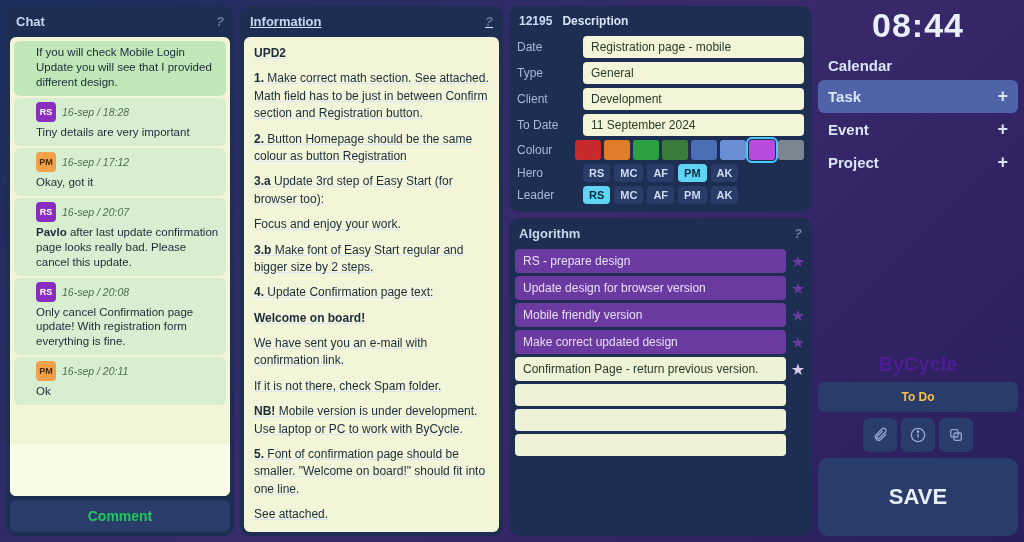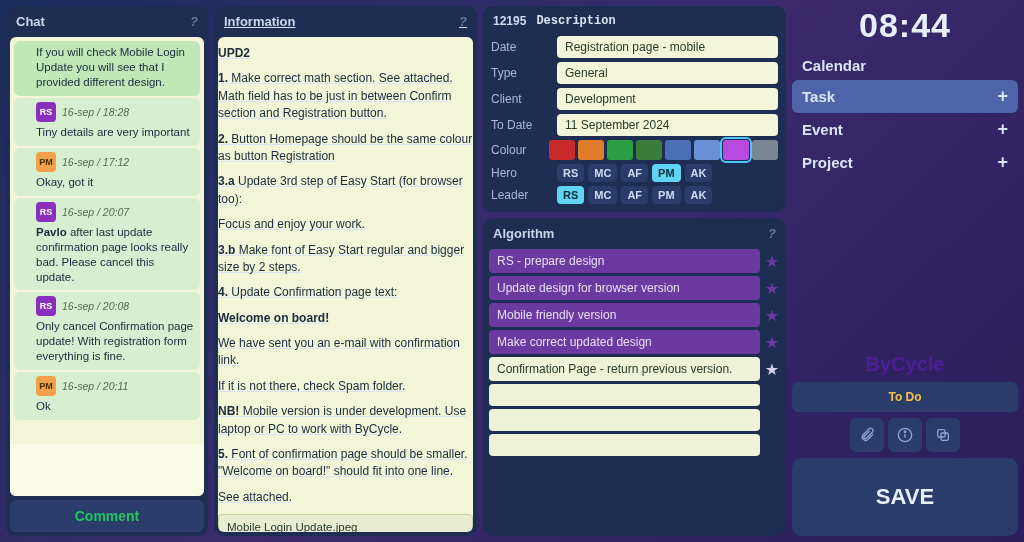--- a/index.html
+++ b/index.html
@@ -30,21 +30,21 @@
     justify-content: space-between;
     align-items: center;
     font-size: 13px;
   }
   .help-icon {
     color: #6878a0;
     font-style: italic;
     cursor: help;
   }
   
-  .chat-col { width: 202px; }
+  .chat-col { width: 228px; }
   .chat-body {
     flex: 1;
     background: #f2f5d8;
     margin: 0 4px;
     border-radius: 6px;
     display: flex;
     flex-direction: column;
     overflow: hidden;
   }
   .chat-scroll { flex:1; overflow-y:auto; padding:2px; }
@@ -79,21 +79,21 @@
     font-size:14px;
     cursor:pointer;
   }
   
   .info-col { width: 263px; text-decoration: underline; }
   .info-body {
     flex:1;
     background:#f2f5d8;
     margin:0 4px 4px 4px;
     border-radius:6px;
-    padding:8px 0;
+    padding:8px 10px;
     color:#1a2b3a;
     font-size:12px;
     line-height:1.45;
     overflow-y:auto;
   }
   .info-body p { margin-bottom:8px; }
   .attach-row {
     background:#e8ecd0;
     border:1px solid #c6cfa4;
     border-radius:4px;
@@ -241,21 +241,21 @@
       <p>See attached.</p>
       <div class="attach-row">Mobile Login Update.jpeg</div>
       <div class="attach-row">Confirmation page update.jpeg</div>
     </div>
 </div>
 
 <div class="mid-col">
   <div class="panel desc-panel">
     <div class="desc-header">
       <span class="id">12195</span>
-      <span style="font-weight:600;font-family:Liberation Mono, monospace;">Description</span>
+      <span style="font-weight:600;">Description</span>
     </div>
     <div class="desc-rows">
       <div class="desc-row">
         <div class="desc-label">Date</div>
         <div class="desc-field">Registration page - mobile</div>
       </div>
       <div class="desc-row">
         <div class="desc-label">Type</div>
         <div class="desc-field">General</div>
       </div>

